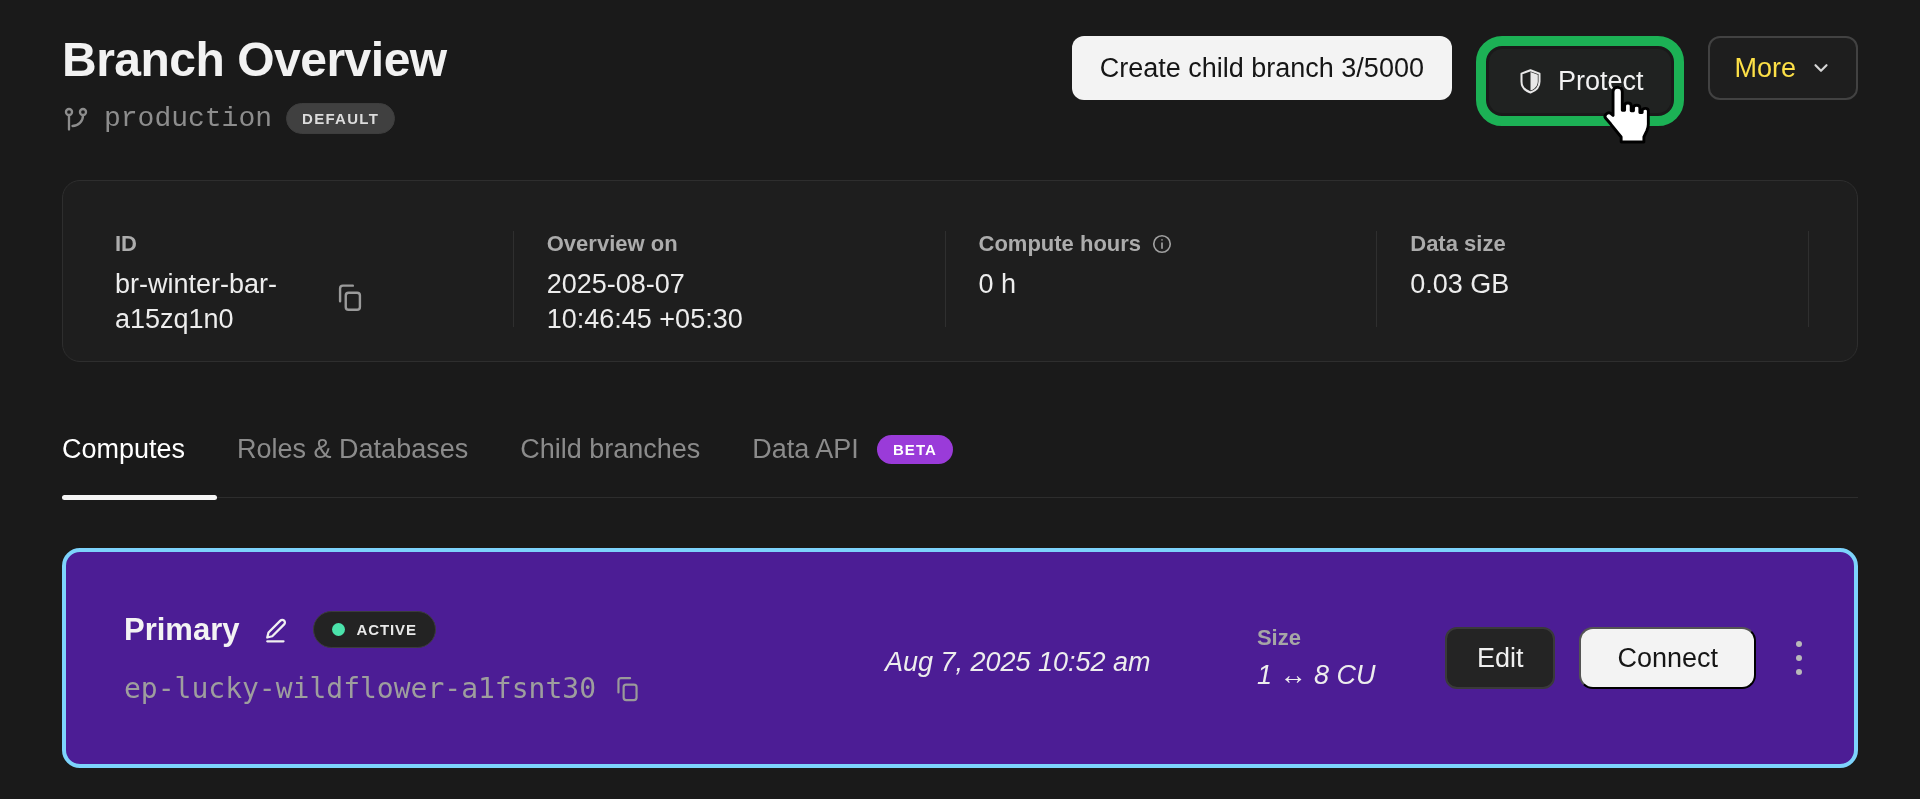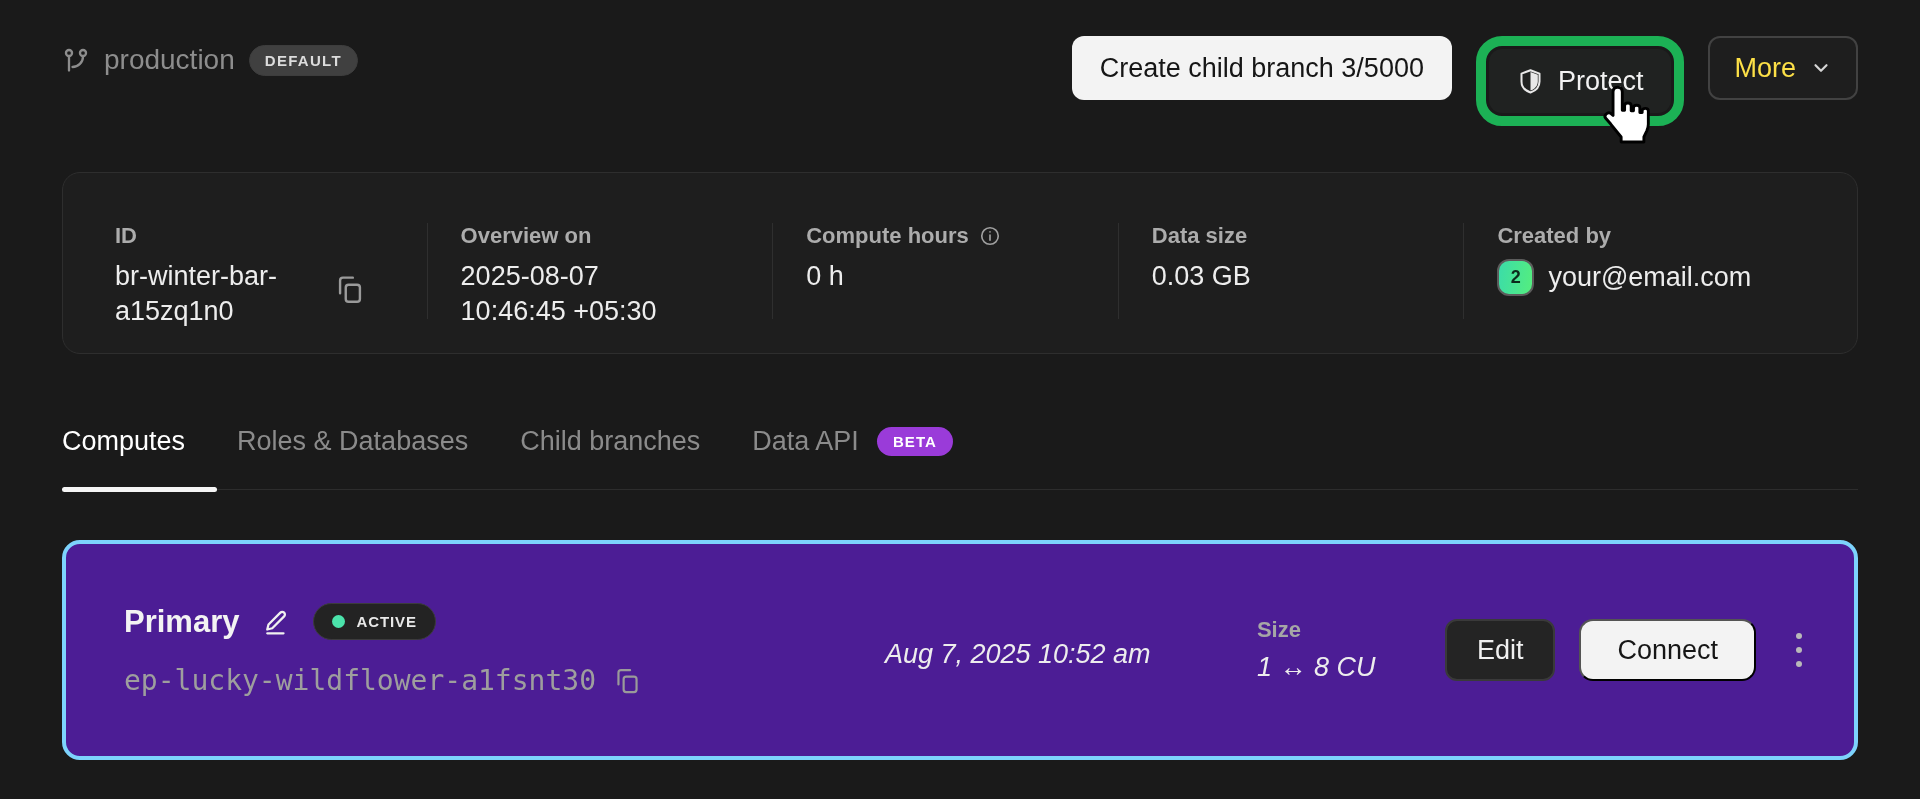--- a/index.html
+++ b/index.html
@@ -10,21 +10,21 @@
     color:#ececec;
     position:relative;
     overflow:hidden;
   }
   .page { padding:28px 62px 0; }
 
   
   .header { display:flex; justify-content:space-between; align-items:flex-start; }
   .page-title { font-size:48px; font-weight:700; color:#f2f2f2; letter-spacing:-0.5px; margin-top:4px; }
   .branch-row { display:flex; align-items:center; gap:14px; margin-top:16px; }
-  .branch-name { font-family:Liberation Sans, sans-serif; font-size:28px; color:#8d8d8d; }
+  .branch-name { font-family:Liberation Mono, monospace; font-size:28px; color:#8d8d8d; }
   .badge-default {
     border:1px solid #3d3d3d; border-radius:18px; background:#404040;
     padding:6px 15px; font-size:15px; font-weight:700; letter-spacing:1.3px; color:#dcdcdc;
   }
 
   .actions { display:flex; align-items:flex-start; gap:24px; margin-top:8px; }
   .btn {
     height:64px; border-radius:12px; font-size:27px; font-family:inherit;
     display:inline-flex; align-items:center; justify-content:center; gap:14px;
     padding:0 28px; cursor:pointer; border:none; white-space:nowrap;
@@ -106,20 +106,21 @@
   
   .cursor-overlay { position:absolute; left:1598px; top:84px; width:54px; height:62px; z-index:20; pointer-events:none; }
 </style>
 </head>
 <body>
 
 <div class="page">
 
   <div class="header">
     <div>
+      <div class="page-title">Branch Overview</div>
       <div class="branch-row">
         <span class="icon">
           <svg width="28" height="28" viewBox="0 0 24 24" fill="none" stroke="#8d8d8d" stroke-width="2" stroke-linecap="round" stroke-linejoin="round">
             <line x1="6" y1="9" x2="6" y2="21"></line>
             <circle cx="18" cy="6" r="2.6"></circle>
             <circle cx="6" cy="6" r="2.6"></circle>
             <path d="M18 9a9 9 0 0 1-9 9"></path>
           </svg>
         </span>
         <span class="branch-name">production</span>
@@ -193,27 +194,20 @@
 
     <div class="v-divider"></div>
 
     <div class="info-col">
       <div class="info-label">Data size</div>
       <div class="info-value">0.03 GB</div>
     </div>
 
     <div class="v-divider"></div>
 
-    <div class="info-col">
-      <div class="info-label">Created by</div>
-      <div class="creator-row">
-        <span class="avatar">2</span>
-        <span class="info-value" style="margin-top:0;">your@email.com</span>
-      </div>
-    </div>
   </div>
 
   <div class="tabs">
     <div class="tab active">
       <span>Computes</span>
     </div>
     <div class="tab">
       <span>Roles &amp; Databases</span>
     </div>
     <div class="tab">

